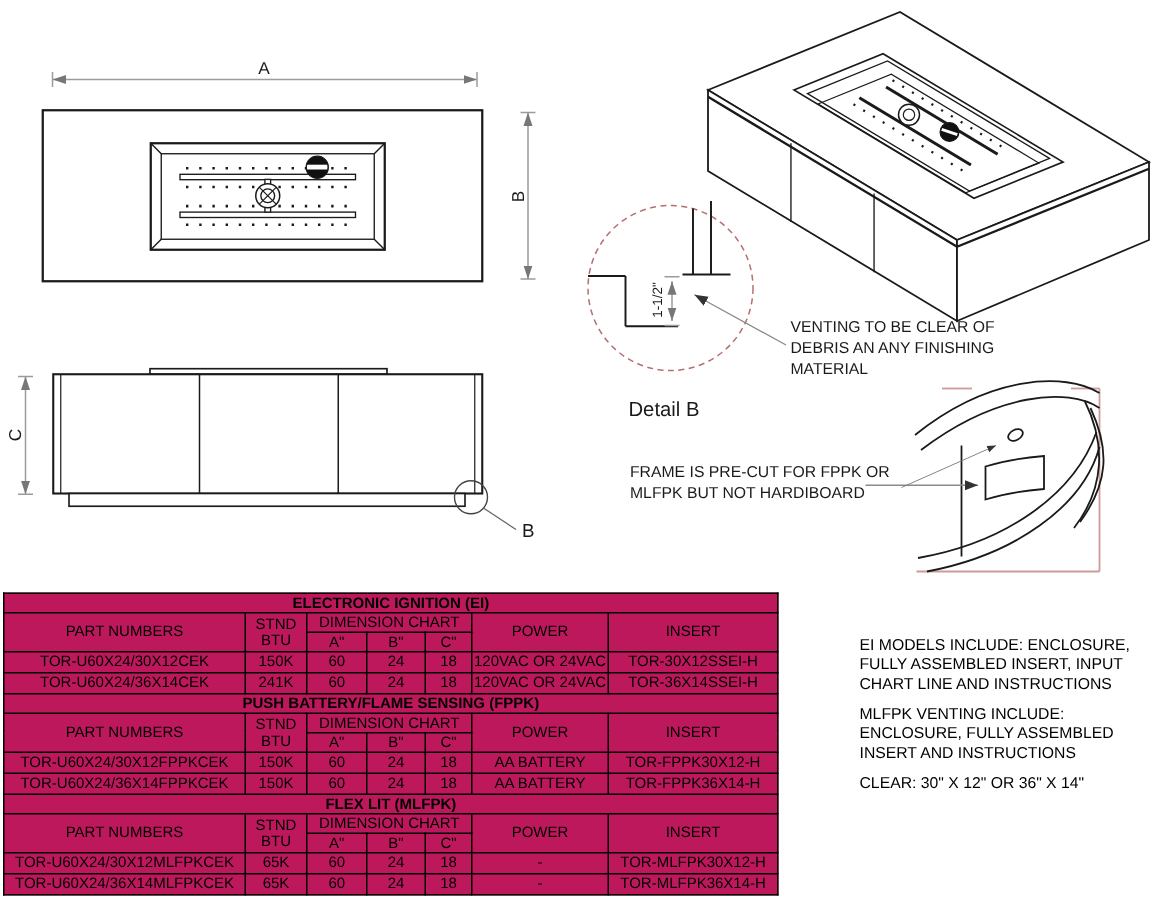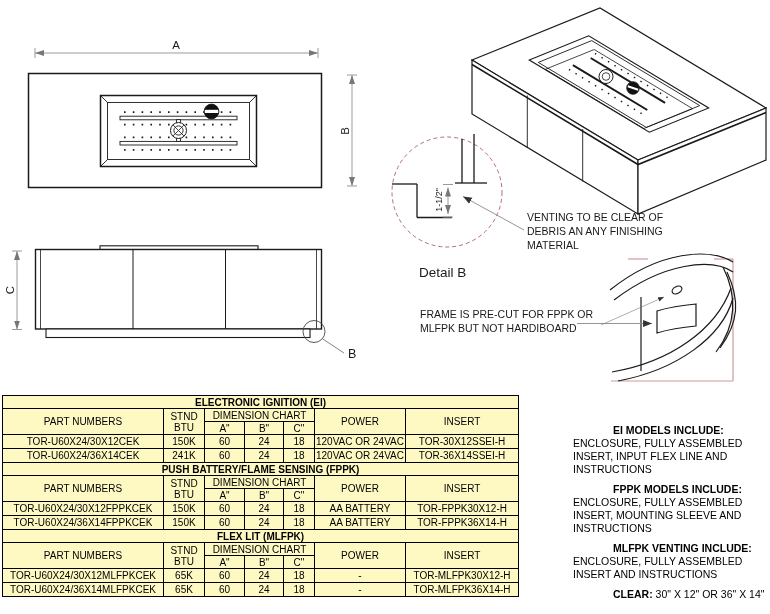--- a/index.html
+++ b/index.html
@@ -1,28 +1,28 @@
 <!DOCTYPE html>
 <html><head>
 <meta charset="utf-8">
 <style>
   html,body{margin:0;padding:0;background:#fff;}
   .canvas{position:relative;width:770px;height:614px;background:#fff;overflow:hidden;
           font-family:"Liberation Sans",sans-serif;color:#000;}
   svg text{font-family:"Liberation Sans",sans-serif;fill:#1a1a1a;}
   .spec-table{position:absolute;left:2px;top:395px;width:517px;border-collapse:collapse;
-              table-layout:fixed;font-family:"Liberation Sans",sans-serif;font-size:10px;color:#000;background:#fef9c3;}
+              table-layout:fixed;font-family:"Liberation Sans",sans-serif;font-size:10px;color:#000;background:#be185d;}
   .spec-table td{border:1px solid #000;padding:0;text-align:center;vertical-align:middle;
                  white-space:nowrap;overflow:hidden;line-height:11px;}
   .spec-table tr.title td{height:12px;font-weight:bold;}
   .spec-table tr.h1 td,.spec-table tr.h2 td{height:12px;}
   .spec-table tr.data td{height:13px;text-align:center;}
   .notes{position:absolute;left:573px;top:424px;width:192px;font-size:10.5px;line-height:13px;color:#000;}
   .notes p{margin:0 0 7px 0;}
-  .notes .b{font-weight:bold;margin-left:40px;}
+  .notes .b{font-weight:normal;}
 </style>
 </head>
 <body>
 
 <div class="canvas">
 
   <svg width="770" height="394" viewBox="0 0 770 394">
     <defs>
       <marker id="dimarrow" viewBox="0 0 10 8" refX="9" refY="4" markerWidth="10" markerHeight="8" orient="auto-start-reverse">
         <path d="M0,1 L9,4 L0,7 Z" fill="#777"></path>
@@ -281,19 +281,18 @@
         <td>24</td>
         <td>18</td>
         <td>-</td>
         <td>TOR-MLFPK36X14-H</td>
       </tr>
     </tbody>
   </table>
 
   
   <div class="notes">
-    <p><span class="b">EI MODELS INCLUDE:</span><span> ENCLOSURE, FULLY ASSEMBLED INSERT, INPUT FLEX LINE AND INSTRUCTIONS</span></p>
-    <p><span class="b">FPPK MODELS INCLUDE:</span><span> ENCLOSURE, FULLY ASSEMBLED INSERT, MOUNTING SLEEVE AND INSTRUCTIONS</span></p>
+    <p><span class="b">EI MODELS INCLUDE:</span><span> ENCLOSURE, FULLY ASSEMBLED INSERT, INPUT CHART LINE AND INSTRUCTIONS</span></p>
     <p><span class="b">MLFPK VENTING INCLUDE:</span><span> ENCLOSURE, FULLY ASSEMBLED INSERT AND INSTRUCTIONS</span></p>
     <p><span class="b">CLEAR:</span><span> 30" X 12" OR 36" X 14"</span></p>
   </div>
 
 </div>
 
 </body></html>

